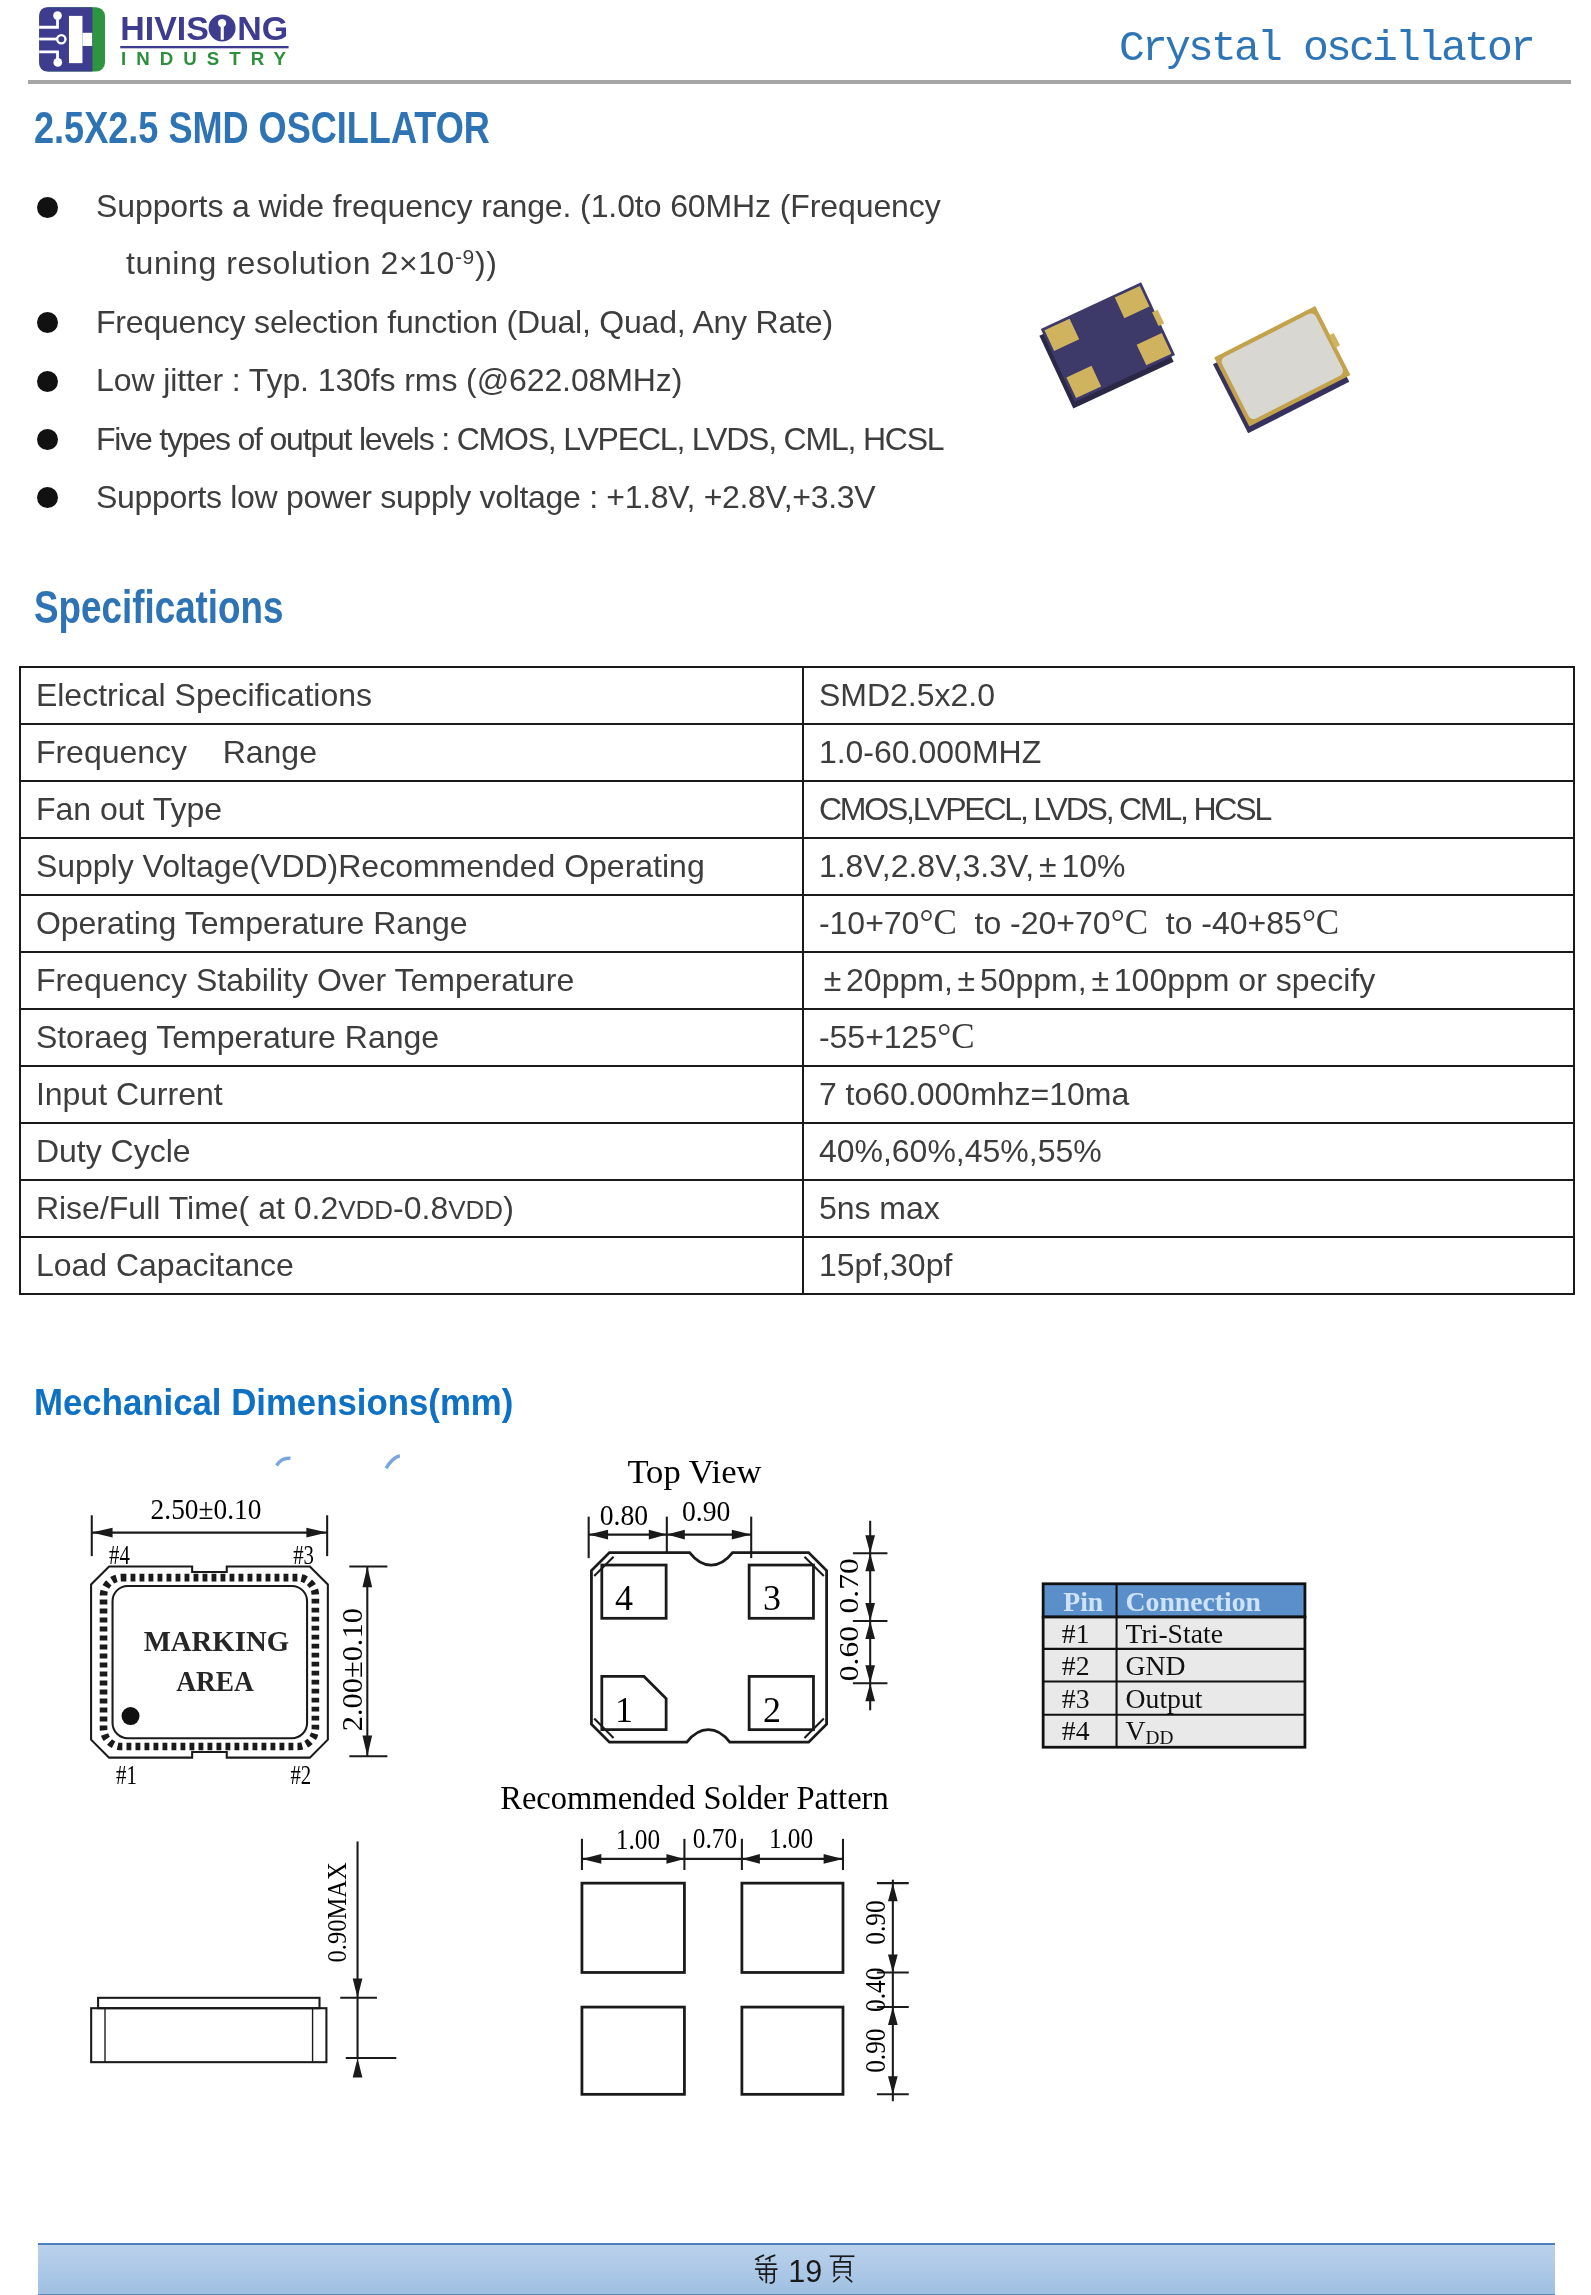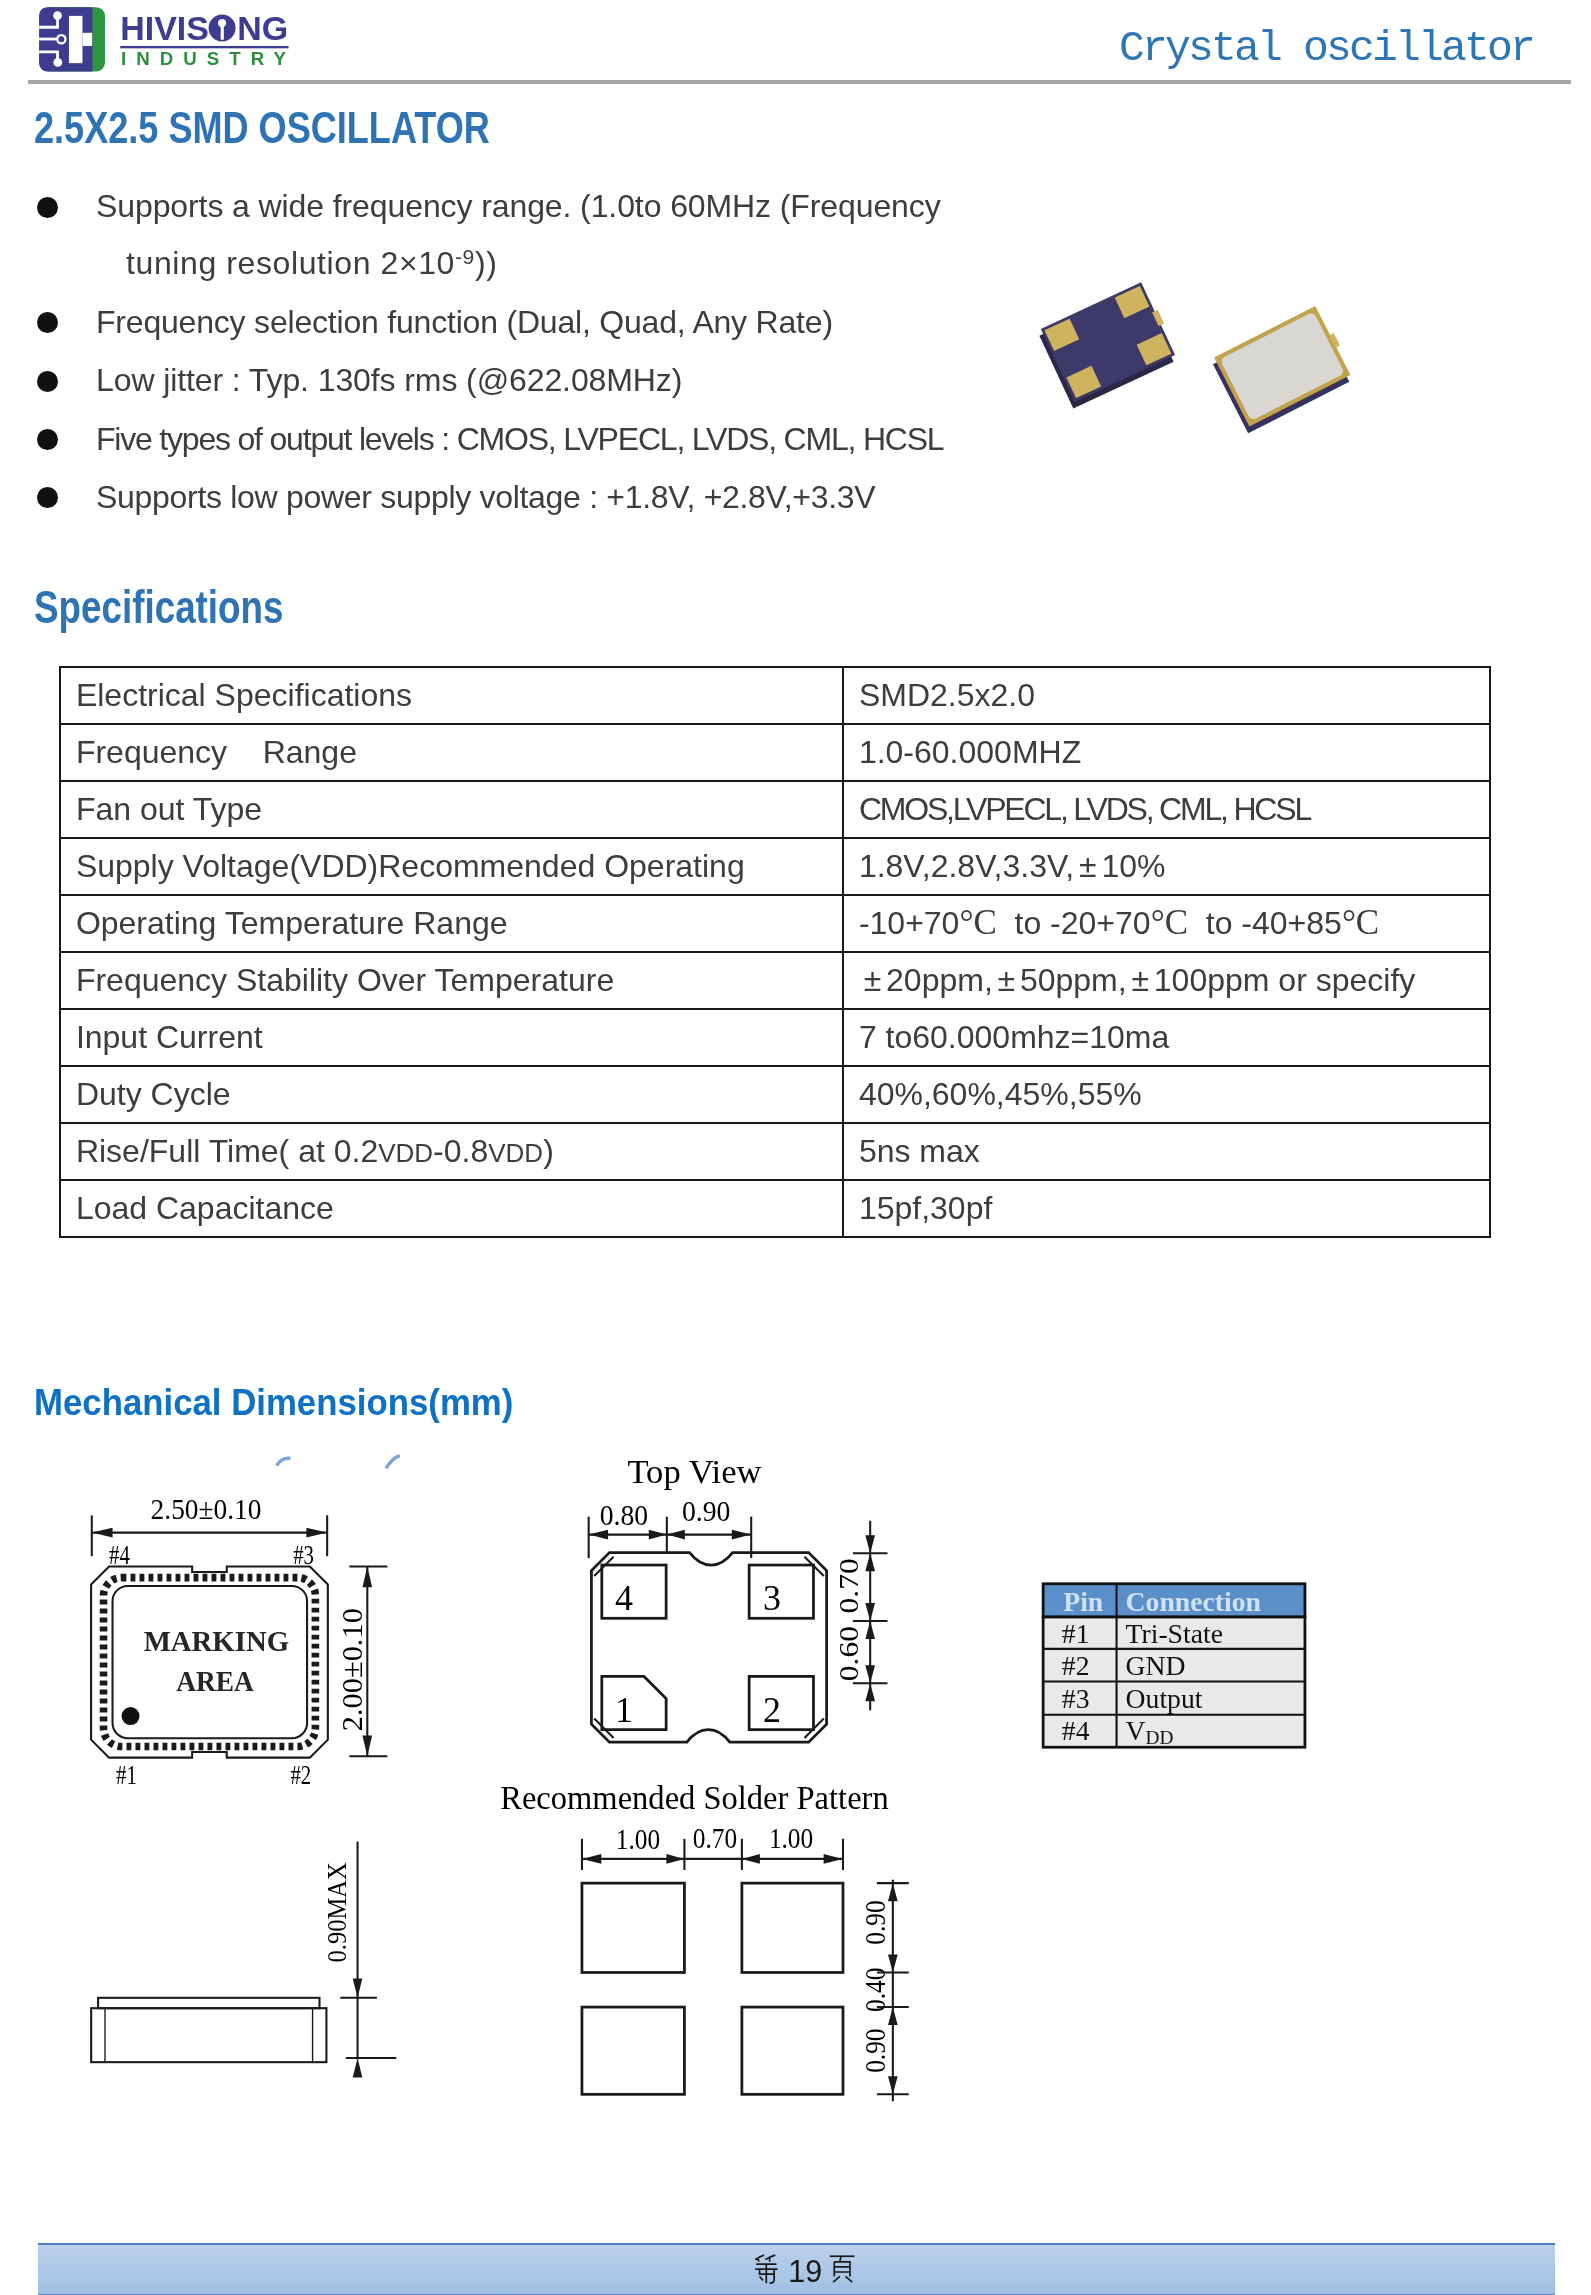--- a/index.html
+++ b/index.html
@@ -80,21 +80,21 @@
   <g transform="translate(421,149) rotate(-27)">
     <rect x="-88" y="-48" width="164" height="112" fill="#36315e"></rect>
     <rect x="-82" y="-56" width="164" height="112" fill="#c2a24a"></rect>
     <rect x="-76" y="-50" width="152" height="100" rx="8" fill="#d8d7d2"></rect>
     <rect x="80" y="-9" width="8" height="20" fill="#cfb35f"></rect>
   </g>
 </svg>
 
 <div class="abs h-blue" style="left:34px;top:580px;font-size:46px;transform:scaleX(.8);transform-origin:left;">Specifications</div>
 
-<table class="spec abs" style="left:18.7px;top:666px;width:1432px;margin-left:40px;">
+<table class="spec abs" style="left:18.7px;top:666px;width:1556px;">
   <colgroup>
       <col style="width:783px">
       <col>
     </colgroup>
 
   <tbody>
       <tr style="height:57px;">
         <td>Electrical Specifications</td>
         <td>SMD2.5x2.0</td>
       </tr>
@@ -117,20 +117,24 @@
   <tr style="height:57px;">
         <td>Operating Temperature Range</td>
         <td>-10+70<span class="dC">°C</span>&nbsp; to -20+70<span class="dC">°C</span>&nbsp; to -40+85<span class="dC">°C</span></td>
       </tr>
 
   <tr style="height:57px;">
         <td>Frequency Stability Over Temperature</td>
         <td><span class="pm">±</span>20ppm,<span class="pm">±</span>50ppm,<span class="pm">±</span>100ppm or specify</td>
       </tr>
 
+  <tr style="height:57px;">
+        <td>Storaeg Temperature Range</td>
+        <td>-55+125<span class="dC">°C</span></td>
+      </tr>
 
   <tr style="height:57px;">
         <td>Input Current</td>
         <td>7 to60.000mhz=10ma</td>
       </tr>
 
   <tr style="height:57px;">
         <td>Duty Cycle</td>
         <td>40%,60%,45%,55%</td>
       </tr>

